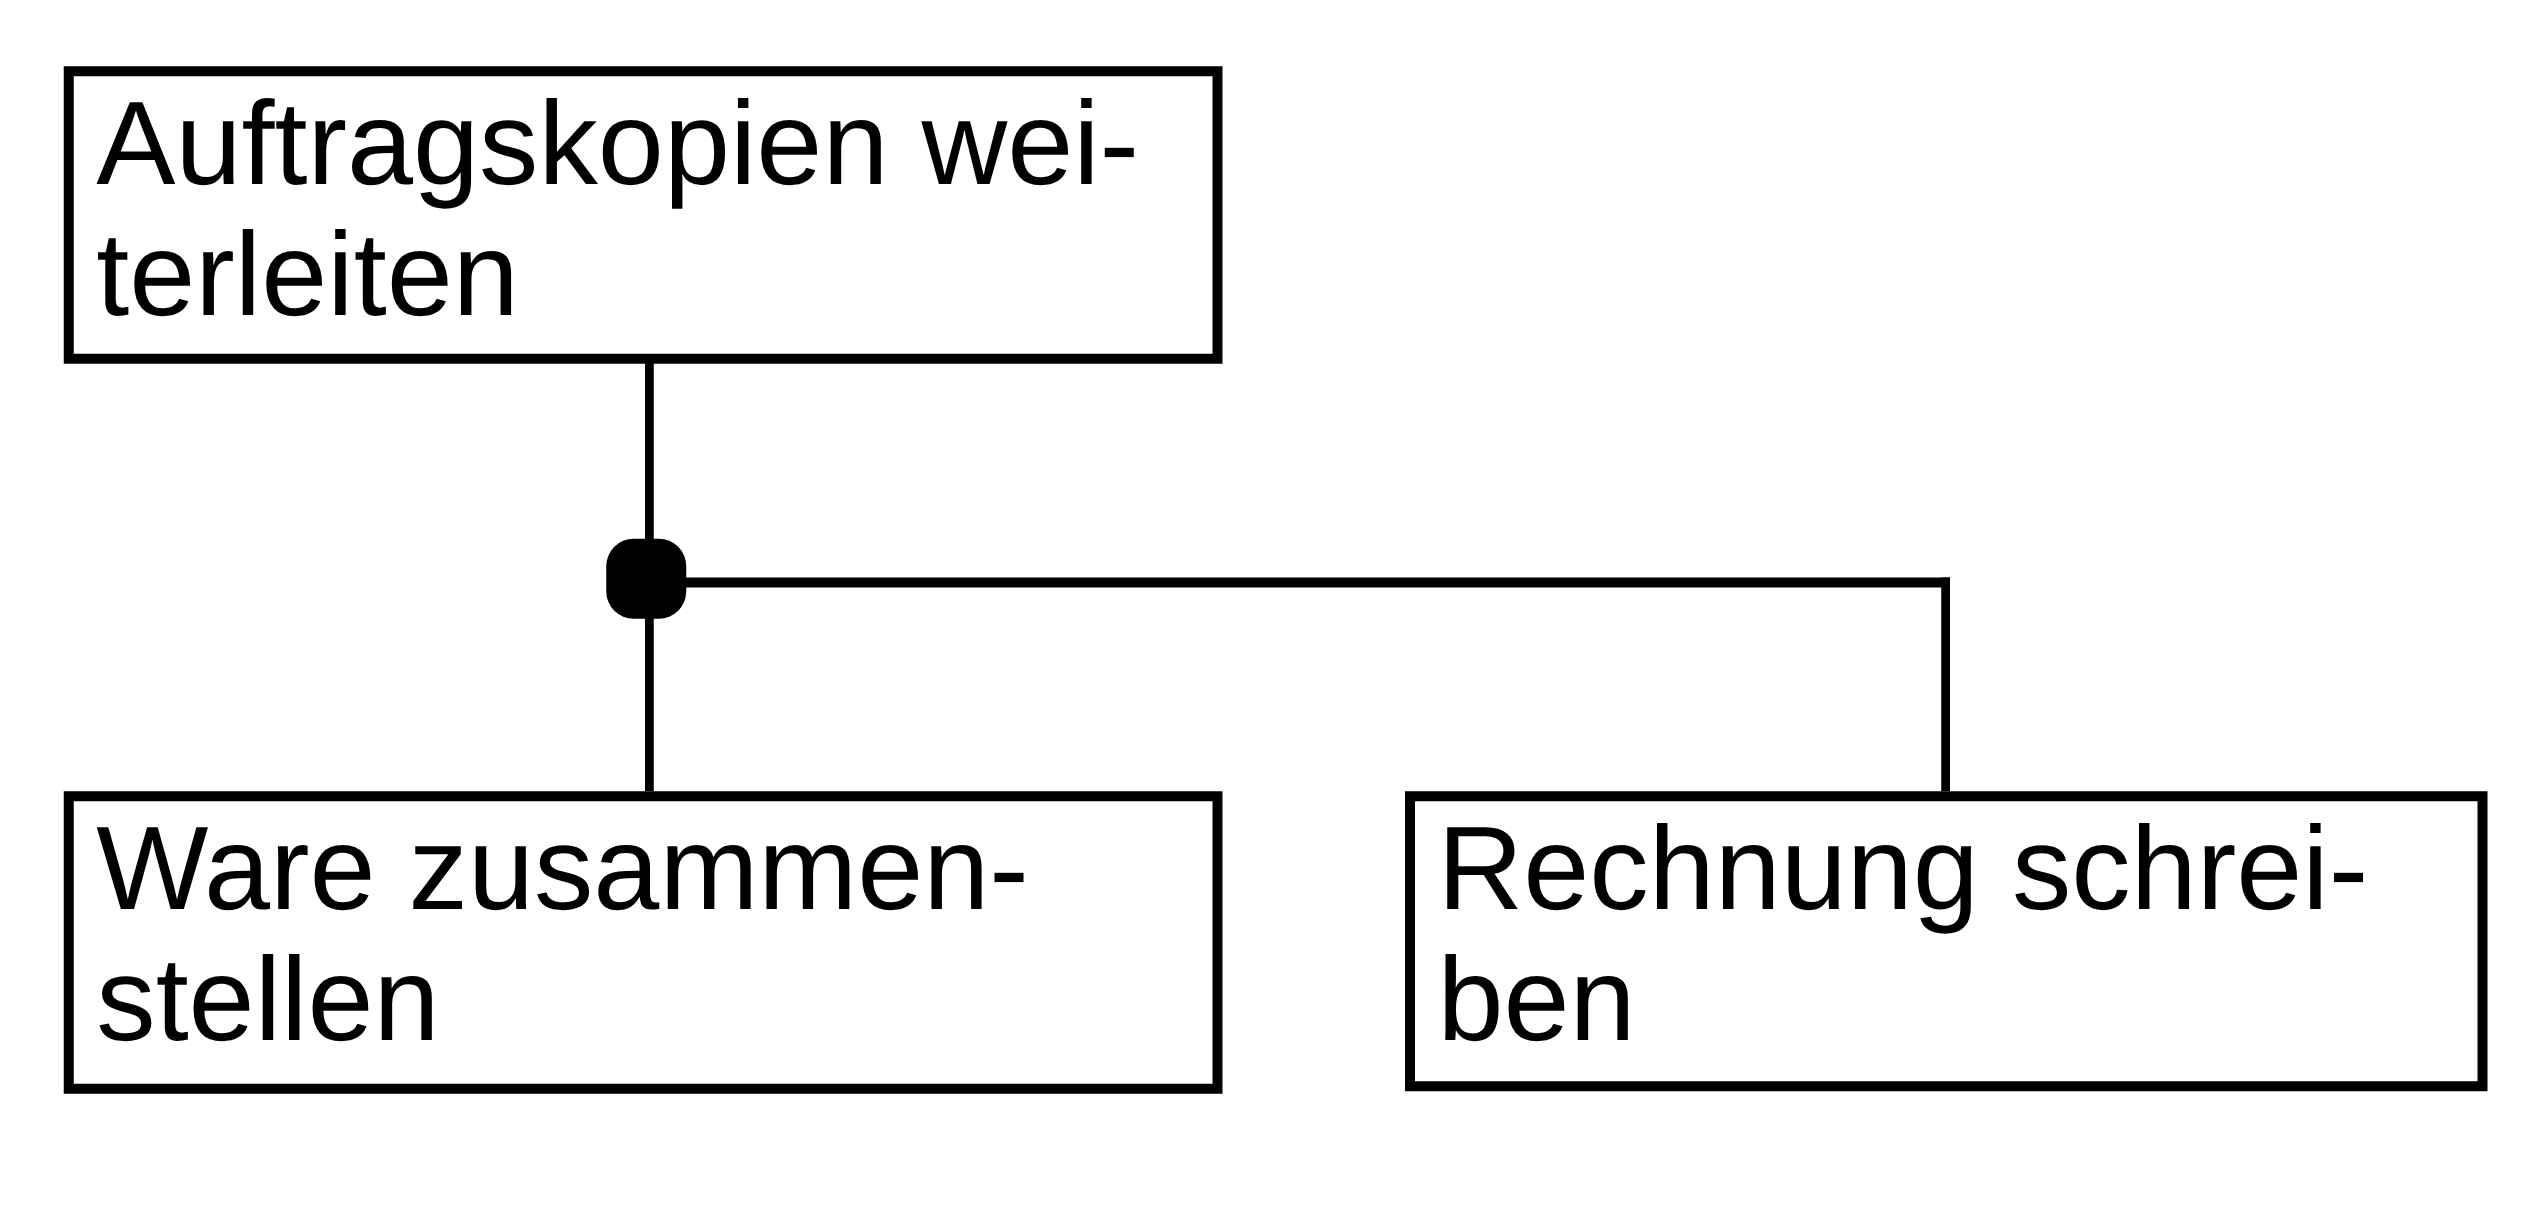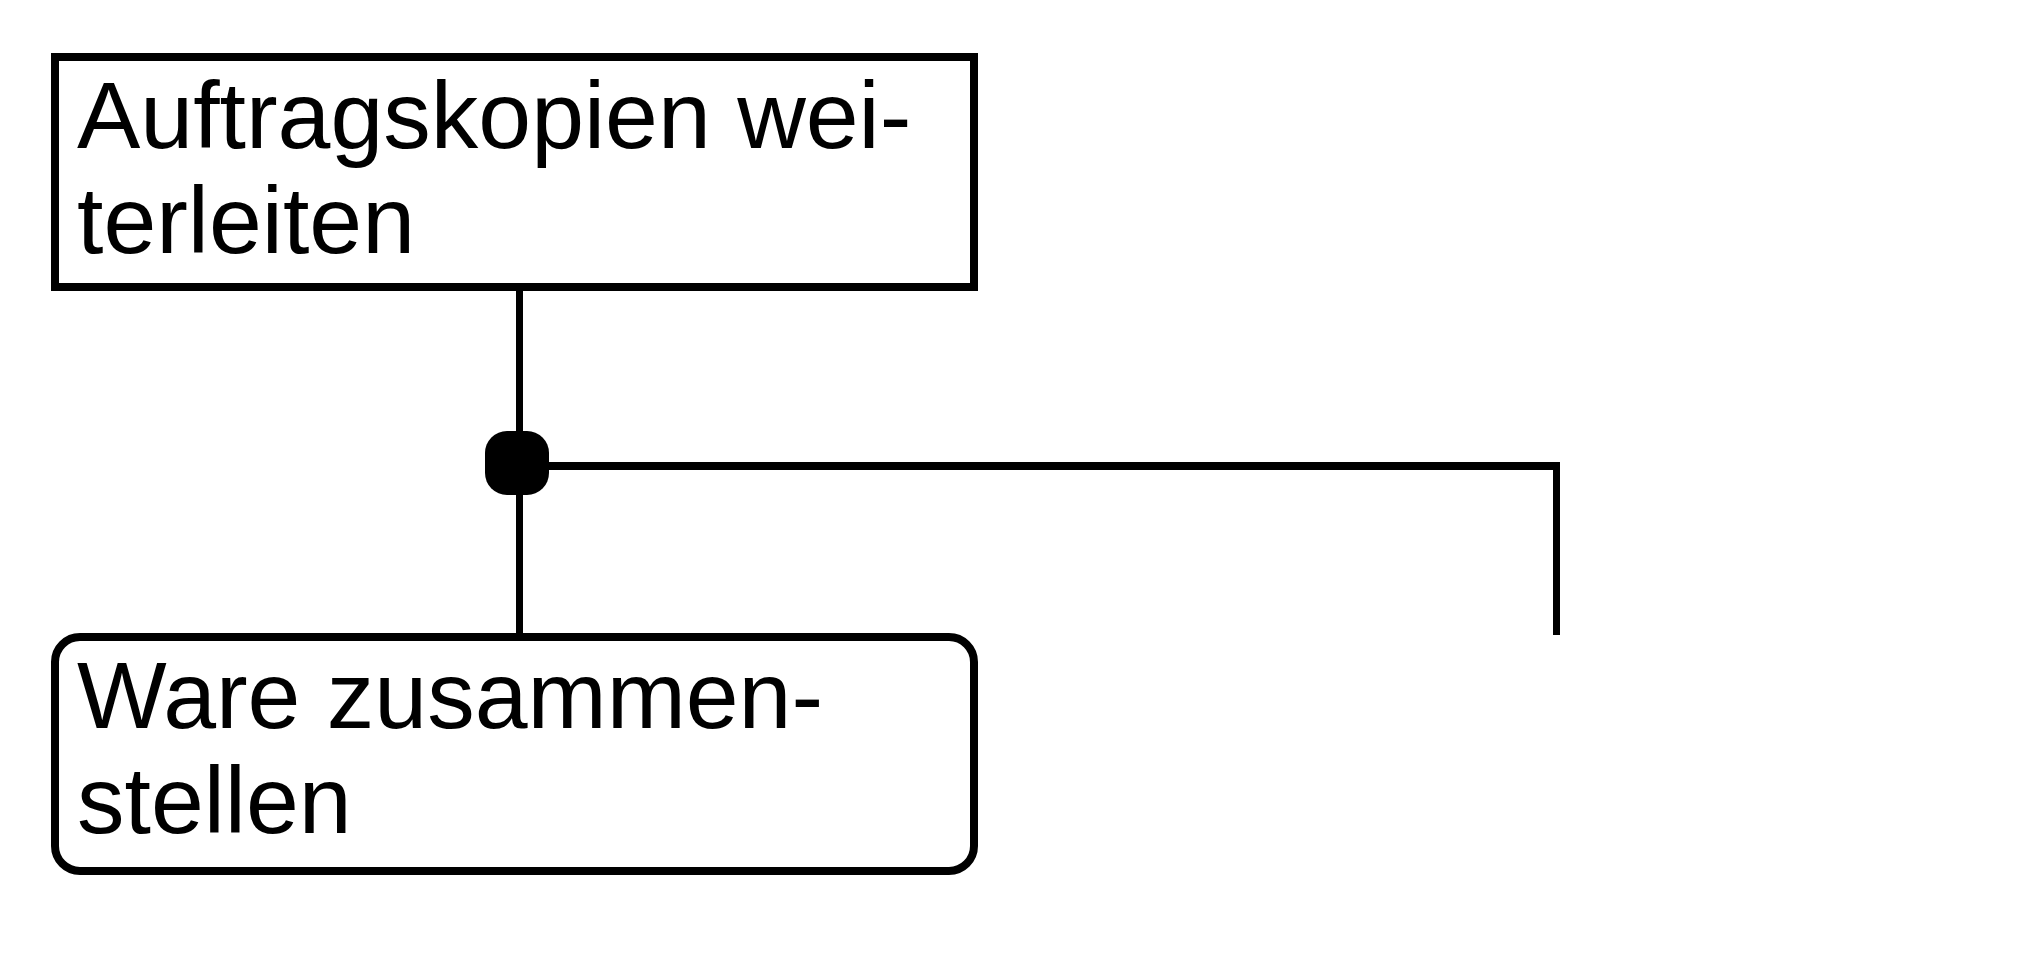--- a/index.html
+++ b/index.html
@@ -34,21 +34,20 @@
     left: 51px;
     top: 53px;
     width: 927px;
     height: 238px;
   }
   .node-child-left {
     left: 51px;
     top: 633px;
     width: 927px;
     height: 242px;
-    border-radius: 29px;
   }
   .node-child-right {
     left: 1124px;
     top: 633px;
     width: 866px;
     height: 240px;
   }
   .vline {
     position: absolute;
     width: 7px;
@@ -107,15 +106,19 @@
   <div class="vline connector-stem"></div>
   <div class="hline connector-rail"></div>
   <div class="vline connector-leg-right"></div>
   <div class="connector-dot"></div>
 
   <div class="node node-child-left">
     <span class="node-label">Ware zusammen-
 stellen</span>
   </div>
 
+  <div class="node node-child-right">
+    <span class="node-label">Rechnung schrei-
+ben</span>
+  </div>
 
 
 </div>
 
 </body></html>

